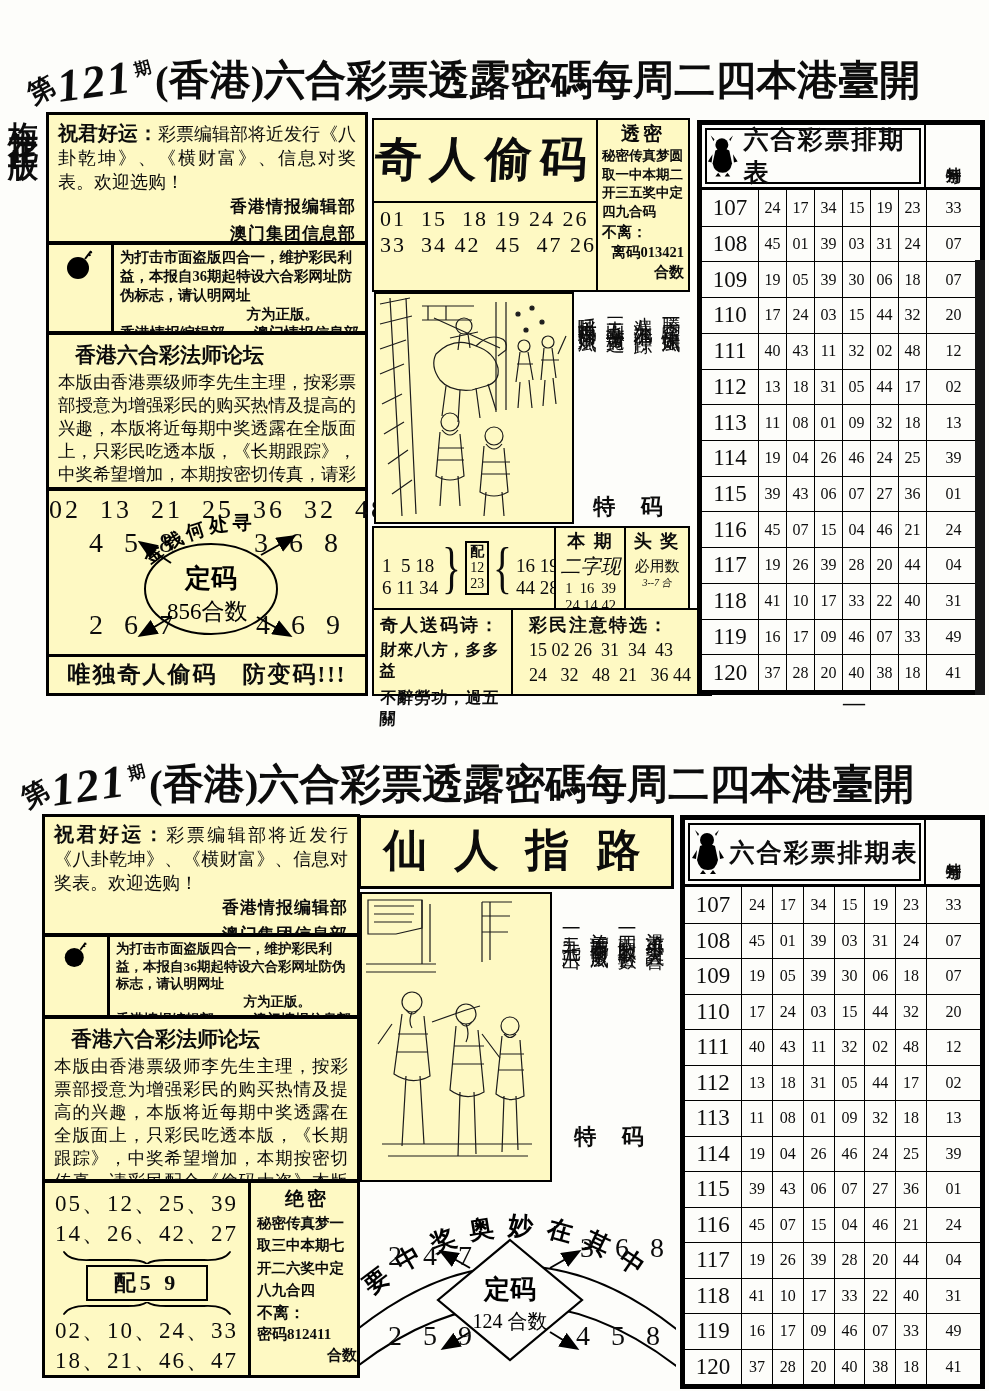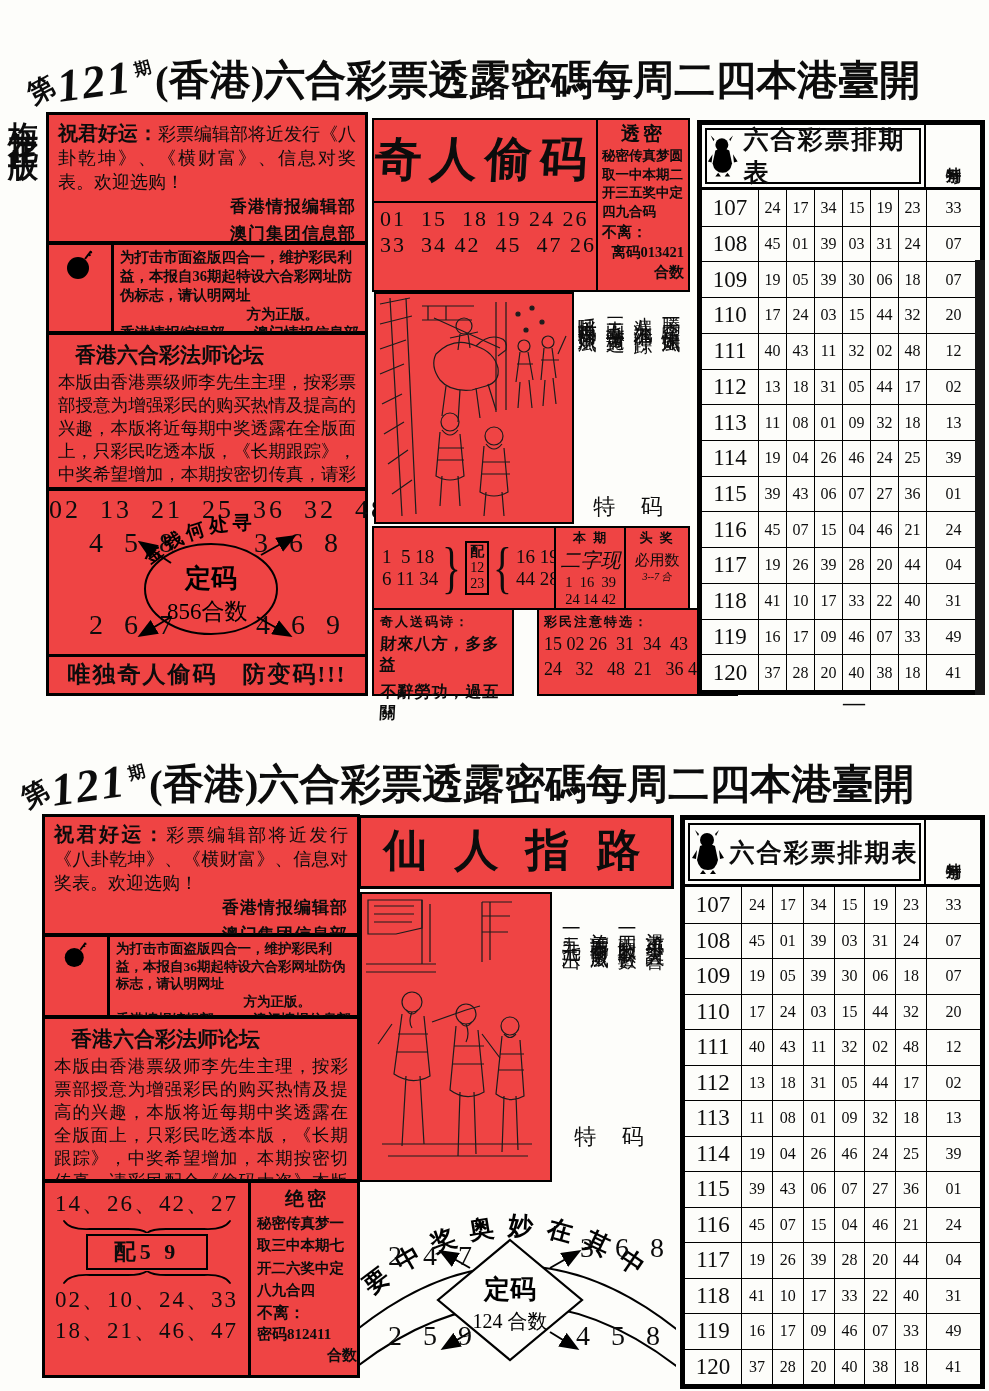--- a/index.html
+++ b/index.html
@@ -1,19 +1,19 @@
 <!DOCTYPE html>
 <html><head>
 <meta charset="utf-8">
 <style>
   html,body{margin:0;padding:0;background:#e8e8e4;}
   #page{position:relative;width:989px;height:1391px;background:#fdfdfa;color:#0c0c0c;
         font-family:"Liberation Serif","DejaVu Serif",serif;overflow:hidden;}
   .abs{position:absolute;box-sizing:border-box;}
-  .box{position:absolute;box-sizing:border-box;border:3px solid #000;background:#ef4444;}
+  .box{position:absolute;box-sizing:border-box;border:3px solid #000;background:#fef9c3;}
   .b2{border-width:2.5px;}
   .pre{white-space:pre;}
   .ctr{text-align:center;}
   .half-header{display:flex;align-items:flex-end;}
   .issue-marker{font-size:27px;font-weight:700;transform:rotate(-28deg);display:inline-block;margin-right:2px;}
   .issue-no{font-size:46px;font-weight:700;font-style:italic;transform:rotate(-8deg);display:inline-block;letter-spacing:2px;}
   .issue-unit{font-size:17px;font-weight:700;transform:rotate(-15deg);display:inline-block;margin:0 4px 28px 2px;}
   .main-title{font-size:41px;font-weight:700;letter-spacing:0px;white-space:nowrap;}
   .side-label{writing-mode:vertical-rl;text-orientation:upright;font-size:30px;font-weight:700;letter-spacing:10px;}
   .promo-body{font-size:18px;line-height:1.32;text-align:justify;}
@@ -25,38 +25,38 @@
   .notice-right{flex:1;padding:3px 6px;font-size:14.5px;font-weight:700;line-height:1.3;}
   .notice-sign{display:flex;justify-content:space-between;font-weight:700;font-size:15px;margin-top:1px;}
   .forum-title{font-weight:700;font-size:21px;margin:4px 0 2px 17px;}
   .forum-body{font-size:17.5px;line-height:1.32;text-align:justify;}
   .bignums{font-size:26px;letter-spacing:3px;}
   .corner-num{font-size:28px;letter-spacing:7px;font-weight:400;}
   .slogan{font-weight:700;font-size:23px;letter-spacing:2px;transform:skewX(-4deg);}
   .callig{font-weight:700;letter-spacing:8px;transform:skewX(-3deg);}
   .vpoem{writing-mode:vertical-rl;text-orientation:upright;font-size:19px;letter-spacing:3px;line-height:1.1;}
   .vpoem span{display:block;margin:0 7px;}
-  .tema{font-weight:400;font-size:22px;letter-spacing:10px;}
+  .tema{font-weight:700;font-size:22px;letter-spacing:10px;}
   .smallbox-title{font-weight:700;font-size:19px;text-align:center;letter-spacing:3px;}
   .smallbox-line{font-size:13.5px;font-weight:700;line-height:1.38;}
   .sched{position:absolute;box-sizing:border-box;border:5px solid #000;background:#fdfdfa;display:flex;flex-direction:column;}
   .sched-head{display:flex;border-bottom:3px solid #000;}
   .sched-titlebox{flex:1;margin:3px;border:2.5px solid #000;display:flex;align-items:center;justify-content:center;gap:5px;font-weight:700;font-size:25px;letter-spacing:2px;}
   .sched-special{width:54px;border-left:2.5px solid #000;display:flex;align-items:center;justify-content:center;}
   .sched-special div{writing-mode:vertical-rl;text-orientation:upright;font-weight:700;font-size:15px;letter-spacing:1px;}
   .sched-rows{flex:1;display:grid;grid-template-rows:repeat(14,1fr);}
   .sched-row{display:grid;grid-template-columns:56px repeat(6,1fr) 54px;border-top:1.8px solid #000;}
   .sched-row:first-child{border-top:none;}
   .cell{display:flex;align-items:center;justify-content:center;border-left:1.8px solid #000;font-size:16px;}
   .cell.period{border-left:none;font-size:23px;}
   .combo-flex{display:flex;height:100%;align-items:center;padding:0 4px;}
-  .combo-col{display:flex;flex-direction:column;justify-content:center;height:78%;font-size:19px;white-space:pre;}
+  .combo-col{display:flex;flex-direction:column;justify-content:flex-end;height:78%;font-size:19px;white-space:pre;}
   .brace{font-size:56px;font-weight:400;transform:scaleX(.7);line-height:0;}
   .pei-box{border:2px solid #000;text-align:center;font-size:14px;line-height:1.15;padding:1px 3px;font-weight:700;}
-  .mini-title{font-weight:700;font-size:13px;letter-spacing:2px;}
+  .mini-title{font-weight:700;font-size:18px;letter-spacing:2px;}
   .numrow{font-size:23px;letter-spacing:2px;line-height:1.32;text-align:center;white-space:pre;}
   svg text{font-family:"Liberation Serif","DejaVu Serif",serif;}
 </style>
 </head>
 <body>
 
 <div id="page">
 
   <div class="abs half-header" style="left:28px;top:34px;width:950px;height:74px;">
     <span class="issue-marker">第</span>
@@ -215,21 +215,21 @@
     <div style="font-size:15px;margin-top:4px;">必用数</div>
     <div style="font-size:10px;font-style:italic;">3--7 合</div>
   </div>
 
   <div class="box b2" style="left:372px;top:608px;width:142px;height:88px;padding:3px 6px;">
     <div class="mini-title">奇人送码诗：</div>
     <div class="callig" style="font-size:16px;letter-spacing:1px;margin-top:3px;">財來八方，多多益</div>
     <div class="callig" style="font-size:16px;letter-spacing:1px;margin-top:6px;">不辭勞功，過五關</div>
   </div>
 
-  <div class="box b2" style="left:511px;top:608px;width:201px;height:88px;padding:3px 5px;margin-left:26px;">
+  <div class="box b2" style="left:511px;top:608px;width:201px;height:88px;padding:3px 16px;">
     <div class="mini-title">彩民注意特选：</div>
     <div class="pre" style="font-size:18px;margin-top:3px;">15 02 26  31  34  43</div>
     <div class="pre" style="font-size:18px;margin-top:4px;">24   32   48  21   36 44</div>
   </div>
 
   <div class="sched" style="left:697px;top:120px;width:288px;height:575px;">
     <div class="sched-head" style="height:62px;">
       <div class="sched-titlebox">
         <svg width="34" height="44" viewBox="0 0 34 44">
           <g fill="#000">
@@ -425,20 +425,21 @@
     </div>
   </div>
 
   <div class="box" style="left:42px;top:1016px;width:318px;height:166px;padding:2px 9px;">
     <div class="forum-title">香港六合彩法师论坛</div>
     <div class="forum-body">本版由香港票级师李先生主理，按彩票部授意为增强彩民的购买热情及提高的兴趣，本版将近每期中奖透露在全版面上，只彩民吃透本版，《长期跟踪》，中奖希望增加，本期按密切传真，请彩民配合《偷码大盗》本版式的信息！</div>
   </div>
 
   <div class="box" style="left:42px;top:1180px;width:318px;height:198px;">
     <div class="abs" style="left:0;top:0;width:206px;height:100%;border-right:3px solid #000;box-sizing:border-box;padding-top:6px;">
+      <div class="numrow">05、12、25、39</div>
       <div class="numrow">14、26、42、27</div>
       <svg width="170" height="14" viewBox="0 0 170 14" style="display:block;margin:0 auto;">
         <path d="M2 2 Q8 11 28 10 L66 10 Q80 10 85 14 Q90 10 104 10 L142 10 Q162 11 168 2" stroke="#000" stroke-width="1.8" fill="none" stroke-linecap="round"></path>
       </svg>
       <div style="width:118px;margin:1px auto;border:2px solid #000;text-align:center;font-size:22px;font-weight:700;letter-spacing:4px;padding:1px 0;">配5  9</div>
       <svg width="170" height="14" viewBox="0 0 170 14" style="display:block;margin:0 auto;">
         <path d="M2 12 Q8 3 28 4 L66 4 Q80 4 85 0 Q90 4 104 4 L142 4 Q162 3 168 12" stroke="#000" stroke-width="1.8" fill="none" stroke-linecap="round"></path>
       </svg>
       <div class="numrow">02、10、24、33</div>
       <div class="numrow">18、21、46、47</div>

